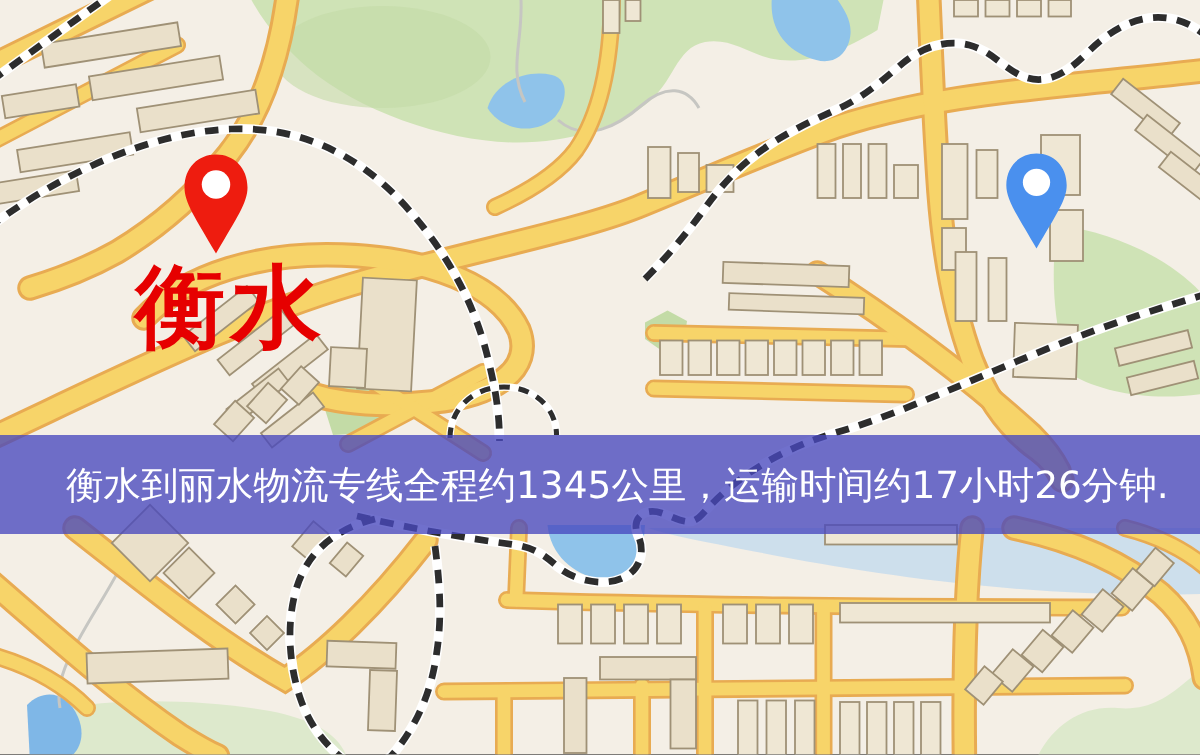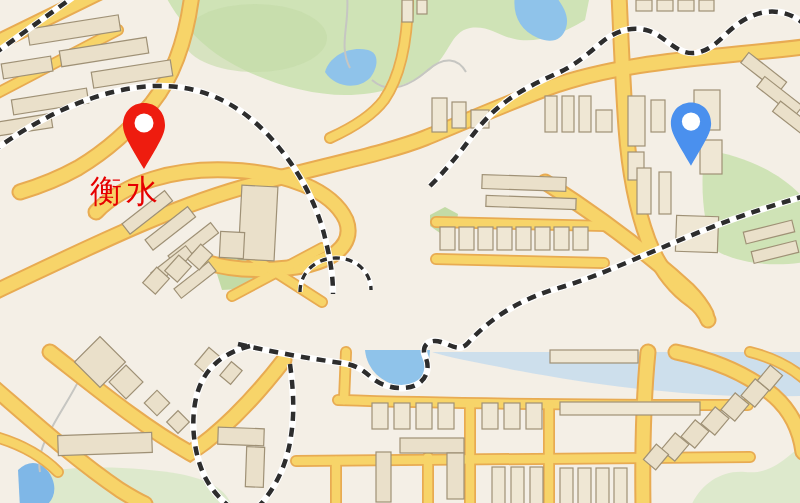--- a/index.html
+++ b/index.html
@@ -21,21 +21,21 @@
   .fillr  .major{stroke:var(--road-fill);stroke-width:13;fill:none;stroke-linecap:round;}
   .fillr  .minor{stroke:var(--road-fill);stroke-width:8.5;fill:none;stroke-linecap:round;}
   .rail-under use{stroke:#ffffff;stroke-width:6.5;fill:none;stroke-linecap:butt;}
   .rail-over  use{stroke:var(--rail-dark);stroke-width:4.5;fill:none;stroke-dasharray:9 7;}
   .rail-over  use.thin{stroke-width:3.4;stroke-dasharray:7 6;}
   .rail-under use.thin{stroke-width:5;}
   .bld{fill:var(--building-fill);stroke:var(--building-stroke);stroke-width:1.2;}
   .bld2{fill:var(--building-fill-light);stroke:var(--building-stroke);stroke-width:1.2;}
   .stream{stroke:#c6c6c2;stroke-width:2;fill:none;}
   .pin{position:absolute;z-index:4;}
-  .city-label{position:absolute;z-index:4;font-weight:normal;font-size:32px;
+  .city-label{position:absolute;z-index:4;font-weight:bold;font-size:60px;
     line-height:1;letter-spacing:4px;white-space:nowrap;text-align:right;}
   .origin-label{color:var(--origin-label);left:90px;top:175px;}
   .dest-label{color:var(--dest-label);left:642px;top:179px;}
   .banner{position:absolute;z-index:6;left:0;top:290px;width:800px;height:66px;
     background:var(--banner-bg);display:flex;align-items:center;}
   .banner span{color:var(--banner-text);font-size:25px;padding-left:44px;white-space:nowrap;}
 </style>
 </head>
 <body>
 
@@ -268,14 +268,17 @@
     <circle cx="24" cy="22" r="9.5" fill="#ffffff"></circle>
   </svg>
 
   <svg class="pin" style="left:668px;top:100px;" width="46" height="68" viewBox="0 0 48 70">
     <path fill="var(--dest-pin)" d="M24,2 C12,2 3,11 3,24 C3,34 10,44 24,68 C38,44 45,34 45,24 C45,11 36,2 24,2 Z"></path>
     <circle cx="24" cy="22" r="9.5" fill="#ffffff"></circle>
   </svg>
 
   <div class="city-label origin-label">衡水</div>
 
+  <div class="banner">
+    <span>衡水到丽水物流专线全程约1345公里，运输时间约17小时26分钟.</span>
+  </div>
 
 </div>
 
 </body></html>

